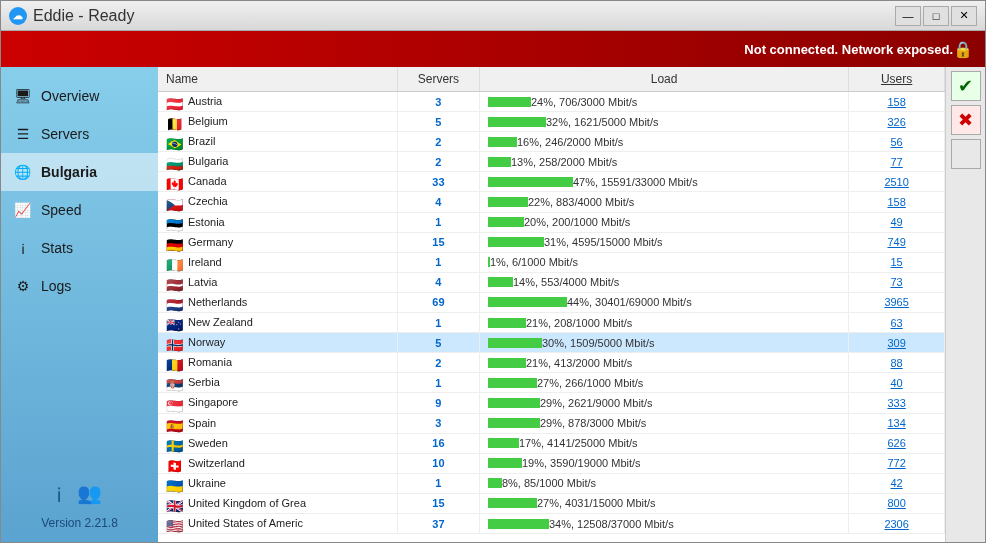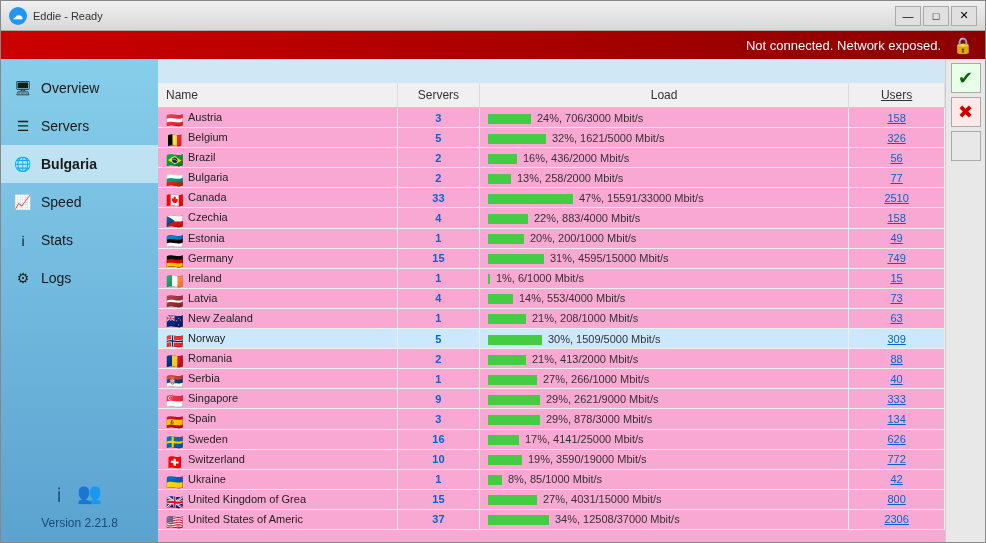--- a/index.html
+++ b/index.html
@@ -7,29 +7,29 @@
 
     .window { width: 986px; height: 543px; display: flex; flex-direction: column; border: 1px solid #888; }
 
     .titlebar {
       background: linear-gradient(to bottom, #f0f0f0, #d8d8d8);
       height: 30px; display: flex; align-items: center; justify-content: space-between;
       padding: 0 8px; border-bottom: 1px solid #aaa; flex-shrink: 0;
     }
     .titlebar-left { display: flex; align-items: center; gap: 6px; }
     .titlebar-icon { width: 18px; height: 18px; background: #2196F3; border-radius: 50%; display: flex; align-items: center; justify-content: center; color: white; font-size: 10px; font-weight: bold; }
-    .titlebar-title { font-size: 11px; color: #333; }
+    .titlebar-title { font-size: 16px; color: #333; }
     .titlebar-buttons { display: flex; gap: 2px; }
     .titlebar-btn { width: 26px; height: 20px; background: #e0e0e0; border: 1px solid #aaa; display: flex; align-items: center; justify-content: center; font-size: 11px; cursor: pointer; }
 
     .notification-bar {
       background: linear-gradient(to right, #cc0000, #8b0000);
-      color: white; font-size: 13px; font-weight: normal;
-      height: 28px; display: flex; align-items: center; justify-content: flex-end;
-      padding: 0 12px; gap: 12px; flex-shrink: 0;
+      color: white; font-size: 13px; font-weight: bold;
+      height: 36px; display: flex; align-items: center; justify-content: flex-end;
+      padding: 0 12px; gap: 0; flex-shrink: 0;
     }
     .lock-icon { font-size: 16px; }
 
     .main-content { display: flex; flex: 1; overflow: hidden; }
 
     .sidebar {
       width: 157px; background: linear-gradient(to bottom, #87ceeb, #5ba3d0);
       display: flex; flex-direction: column; align-items: center;
       padding-top: 10px; flex-shrink: 0;
     }
@@ -39,40 +39,40 @@
       padding: 0 12px; gap: 8px; cursor: pointer; color: #1a1a1a;
       font-size: 14px; font-weight: 500;
     }
     .sidebar-item.active { background: rgba(255,255,255,0.5); font-weight: bold; }
     .sidebar-item .si-icon { width: 20px; text-align: center; font-size: 14px; }
     .sidebar-footer { width: 100%; padding: 12px; display: flex; flex-direction: column; align-items: center; gap: 8px; }
     .sidebar-footer-icons { display: flex; gap: 16px; }
     .footer-icon { font-size: 20px; color: #1a5a8a; cursor: pointer; }
     .version-text { font-size: 12px; color: #1a4a7a; }
 
-    .content-area { flex: 1; background: #f9a8d4; display: flex; flex-direction: column; overflow: hidden; margin-top: 24px; }
+    .content-area { flex: 1; background: #ffffff; display: flex; flex-direction: column; overflow: hidden; }
 
     .right-buttons { width: 40px; background: #e8e8e8; display: flex; flex-direction: column; align-items: center; padding: 4px; gap: 4px; flex-shrink: 0; border-left: 1px solid #ccc; }
     .action-btn { width: 30px; height: 30px; border: 1px solid #aaa; display: flex; align-items: center; justify-content: center; cursor: pointer; font-size: 16px; background: white; }
     .action-btn.green { background: #e8ffe8; }
     .action-btn.red { background: #ffe8e8; }
     .action-btn.gray { background: #e8e8e8; }
 
     table { width: 100%; border-collapse: collapse; }
     thead tr { background: #f0f0f0; }
     th { padding: 5px 8px; text-align: left; border-bottom: 1px solid #ccc; border-right: 1px solid #ddd; font-weight: normal; color: #333; font-size: 12px; }
     th.center { text-align: center; }
     td { padding: 3px 8px; border-bottom: 1px solid #eee; border-right: 1px solid #eee; font-size: 11px; color: #222; white-space: nowrap; }
     tr.selected { background: #cce8ff; }
     .col-name { width: 175px; }
     .col-servers { width: 60px; text-align: center; }
     .col-load { width: 270px; }
     .col-users { width: 70px; text-align: center; text-decoration: underline; }
     .flag { display: inline-block; width: 18px; height: 12px; margin-right: 4px; vertical-align: middle; font-size: 14px; }
-    .load-bar-container { display: flex; align-items: flex-end; gap: 6px; }
+    .load-bar-container { display: flex; align-items: center; }
     .load-bar { height: 10px; background: #44cc44; display: inline-block; }
     .load-text { font-size: 11px; color: #333; }
     .servers-blue { color: #0066cc; font-weight: bold; }
     .users-blue { color: #0066cc; }
     .table-wrapper { overflow-y: auto; overflow-x: hidden; flex: 1; }
     .table-wrapper::-webkit-scrollbar { width: 12px; }
     .table-wrapper::-webkit-scrollbar-track { background: #f0f0f0; }
     .table-wrapper::-webkit-scrollbar-thumb { background: #c0c0c0; border: 1px solid #aaa; }
   </style>
 </head>
@@ -174,21 +174,21 @@
     <td class="col-users center users-blue">326</td>
   </tr>
               <tr>
     <td class="col-name">
       <span class="flag">🇧🇷</span>Brazil
     </td>
     <td class="col-servers center servers-blue">2</td>
     <td class="col-load">
       <div class="load-bar-container">
         <div class="load-bar" style="width:29px;"></div>
-        <span class="load-text">16%, 436/2000 Mbit/s</span>
+        <span class="load-text">16%, 246/2000 Mbit/s</span>
       </div>
     </td>
     <td class="col-users center users-blue">56</td>
   </tr>
               <tr>
     <td class="col-name">
       <span class="flag">🇧🇬</span>Bulgaria
     </td>
     <td class="col-servers center servers-blue">2</td>
     <td class="col-load">
@@ -269,20 +269,33 @@
       <span class="flag">🇱🇻</span>Latvia
     </td>
     <td class="col-servers center servers-blue">4</td>
     <td class="col-load">
       <div class="load-bar-container">
         <div class="load-bar" style="width:25px;"></div>
         <span class="load-text">14%, 553/4000 Mbit/s</span>
       </div>
     </td>
     <td class="col-users center users-blue">73</td>
+  </tr>
+              <tr>
+    <td class="col-name">
+      <span class="flag">🇳🇱</span>Netherlands
+    </td>
+    <td class="col-servers center servers-blue">69</td>
+    <td class="col-load">
+      <div class="load-bar-container">
+        <div class="load-bar" style="width:79px;"></div>
+        <span class="load-text">44%, 30401/69000 Mbit/s</span>
+      </div>
+    </td>
+    <td class="col-users center users-blue">3965</td>
   </tr>
               <tr>
     <td class="col-name">
       <span class="flag">🇳🇿</span>New Zealand
     </td>
     <td class="col-servers center servers-blue">1</td>
     <td class="col-load">
       <div class="load-bar-container">
         <div class="load-bar" style="width:38px;"></div>
         <span class="load-text">21%, 208/1000 Mbit/s</span>

